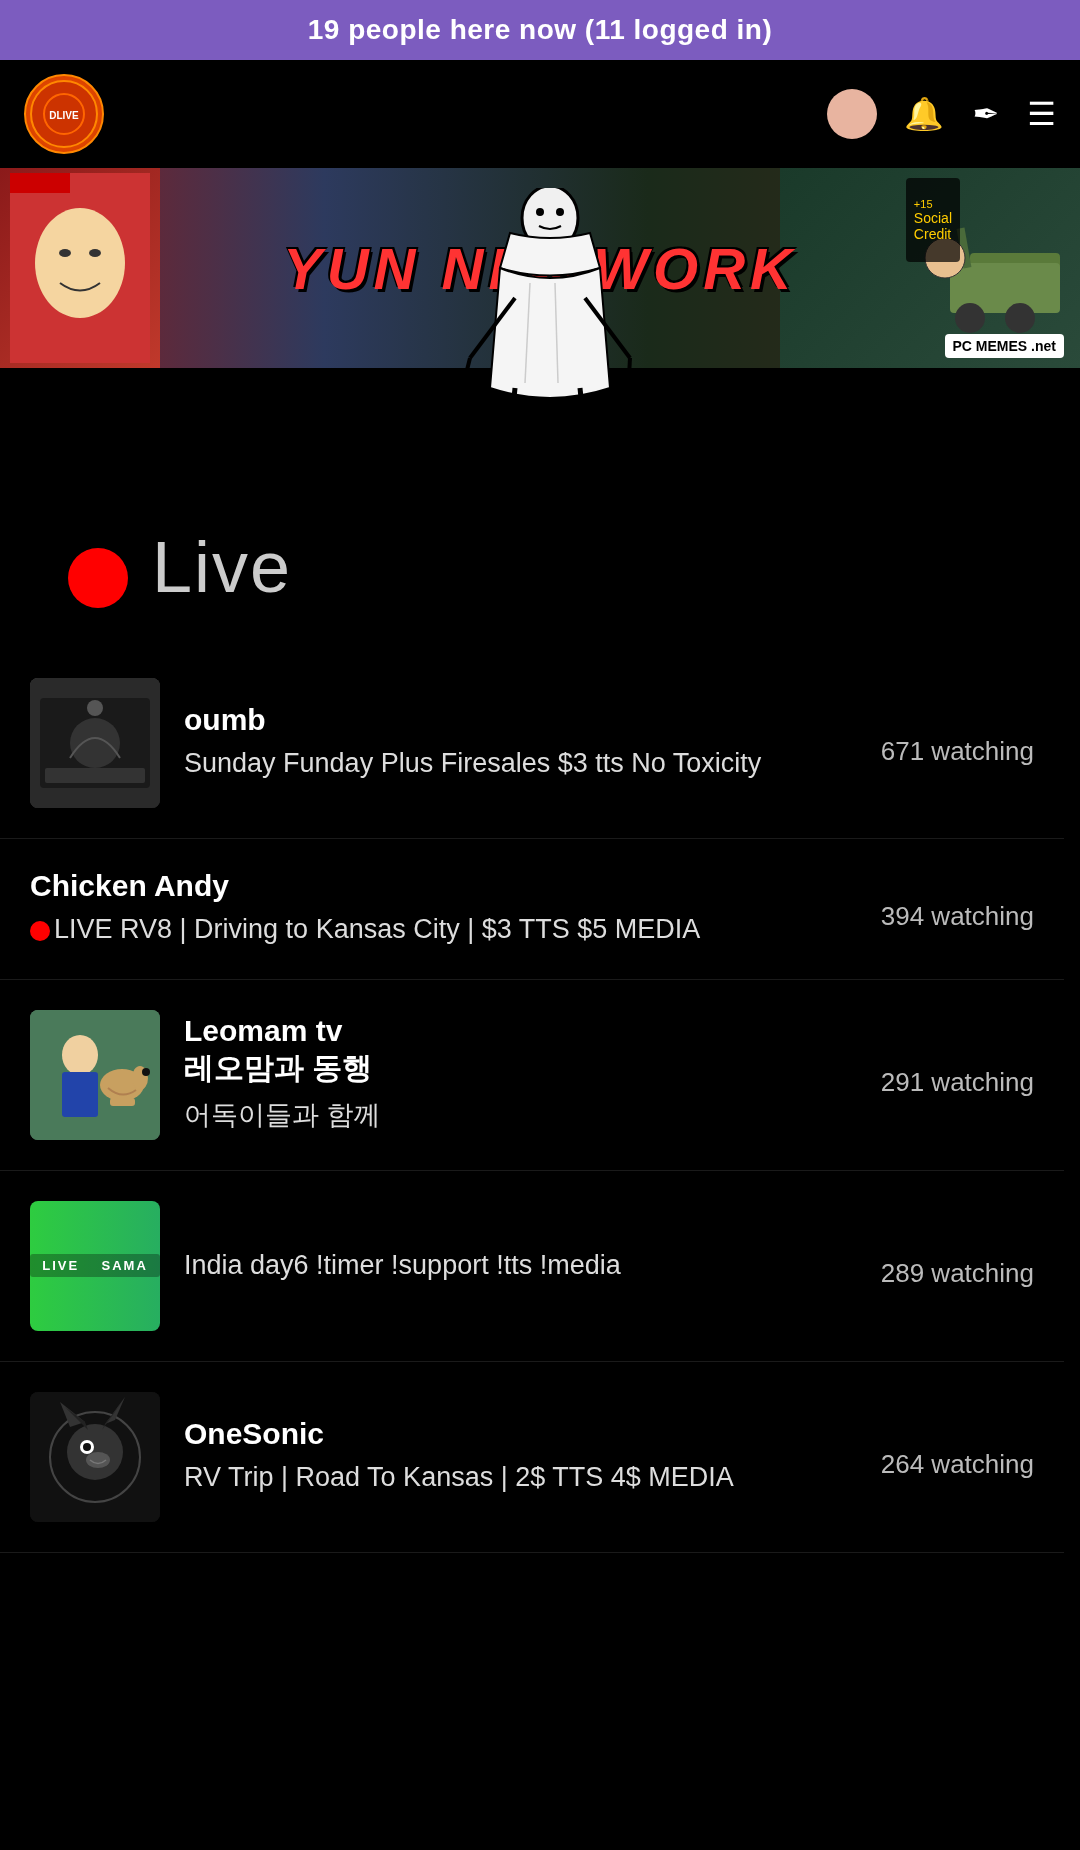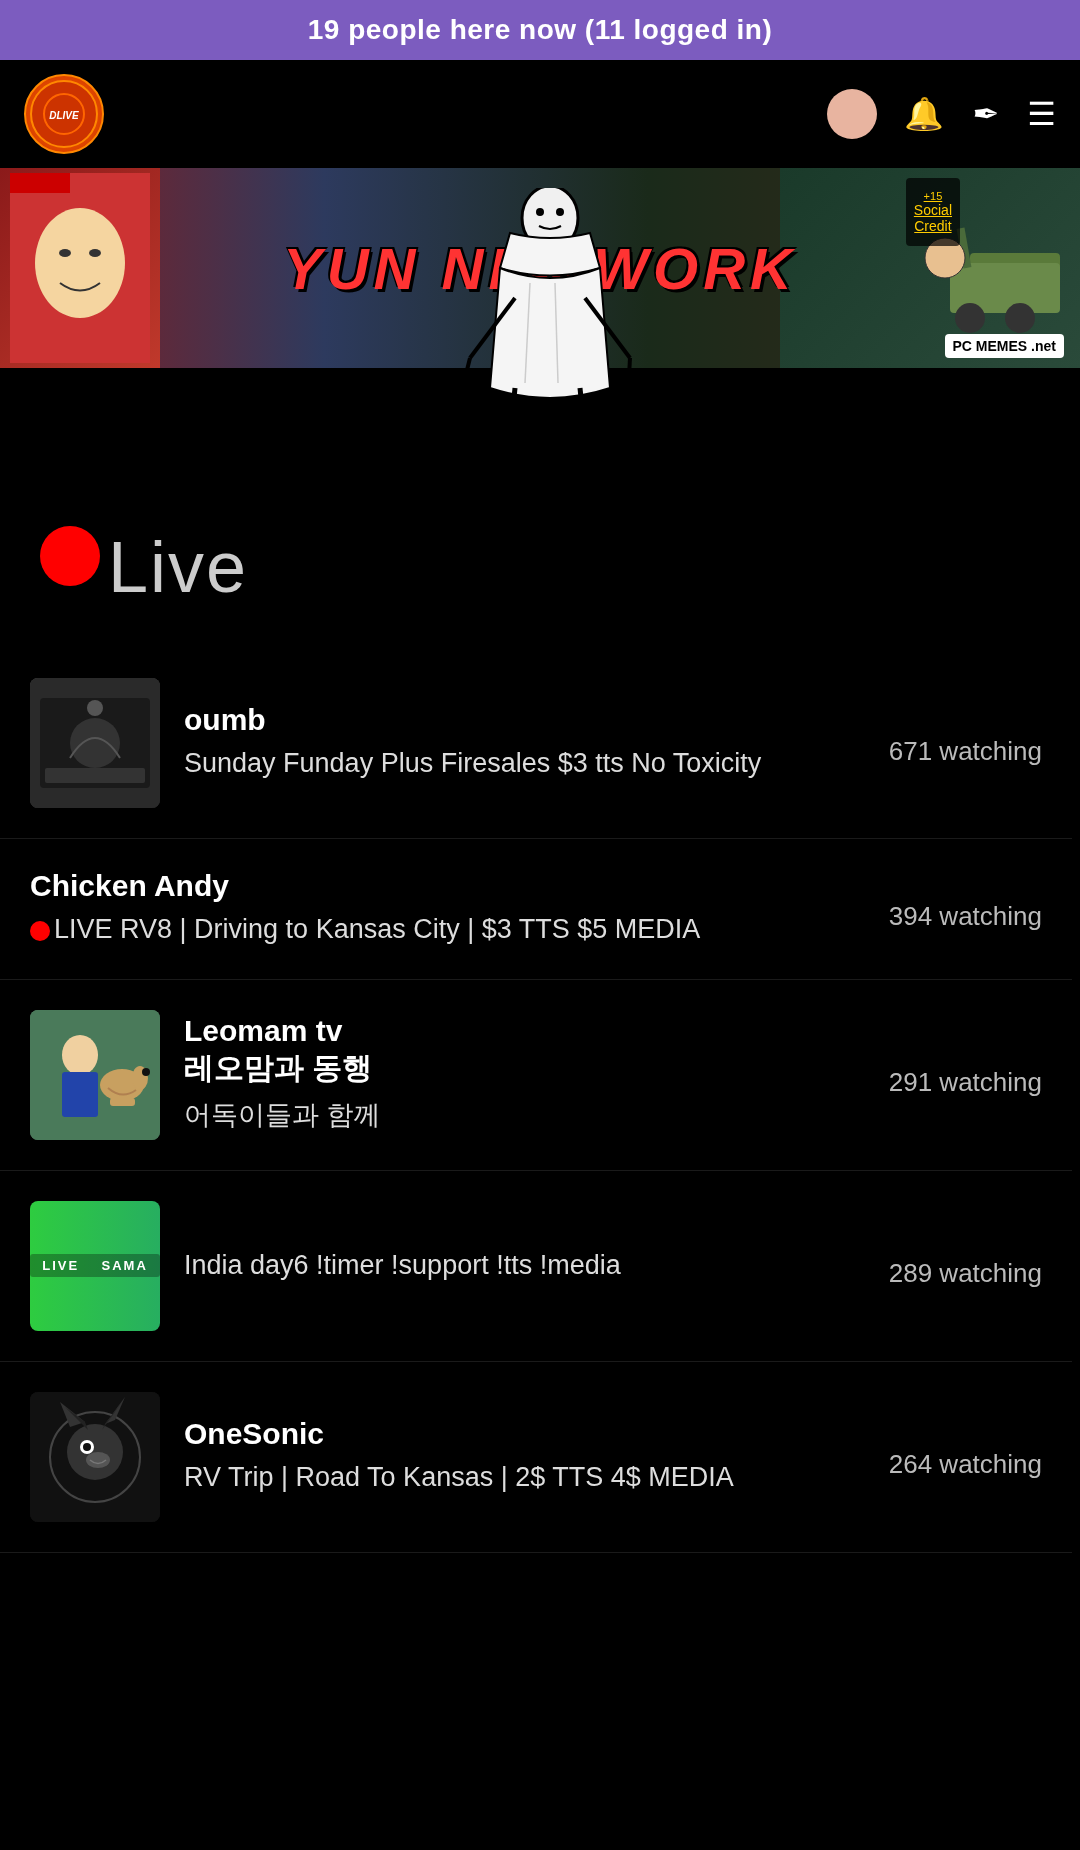--- a/index.html
+++ b/index.html
@@ -79,40 +79,39 @@
       padding: 4px 8px;
       border-radius: 4px;
     }
     .banner-social-credit {
       position: absolute;
       right: 120px;
       top: 10px;
       background: rgba(0,0,0,0.7);
       color: #ffcc00;
       font-size: 13px;
-      padding: 12px 8px;
+      padding: 20px 8px;
       border-radius: 4px;
-      text-align: center;
-      text-decoration: underline;
+      text-align: left;
     }
 
     
     .stick-figure-area {
       background: #000;
       position: relative;
       height: 280px;
       display: flex;
       align-items: flex-end;
       padding-bottom: 0;
     }
     .live-indicator {
       display: flex;
-      align-items: flex-start;
-      gap: 8px;
-      padding: 40px 40px;
+      align-items: flex-end;
+      gap: 24px;
+      padding: 40px 68px;
       z-index: 2;
     }
     .live-dot {
       width: 60px;
       height: 60px;
       border-radius: 50%;
       background: #ff0000;
       flex-shrink: 0;
     }
     .live-text {
@@ -125,21 +124,21 @@
     
     .stick-figure-container {
       position: absolute;
       right: 420px;
       top: -180px;
       z-index: 5;
     }
 
     
     .stream-list {
-      padding: 0 8px 40px 0;
+      padding: 0 16px 40px 0;
     }
     .stream-item {
       display: flex;
       align-items: center;
       padding: 30px 30px;
       border-bottom: 1px solid #1a1a1a;
       gap: 24px;
       cursor: pointer;
     }
     .stream-thumbnail {
@@ -236,21 +235,20 @@
     .logo-circle {
       width: 80px;
       height: 80px;
       border-radius: 50%;
       background: radial-gradient(circle, #ff6600, #cc3300);
       display: flex;
       align-items: center;
       justify-content: center;
       overflow: hidden;
       border: 2px solid #ff8800;
-      font-style: italic;
     }
   </style>
 </head>
 <body>
 
 <div class="top-banner">19 people here now (11 logged in)</div>
 
 <div class="header">
   <div class="logo-circle">
     <svg width="70" height="70" viewBox="0 0 70 70">

